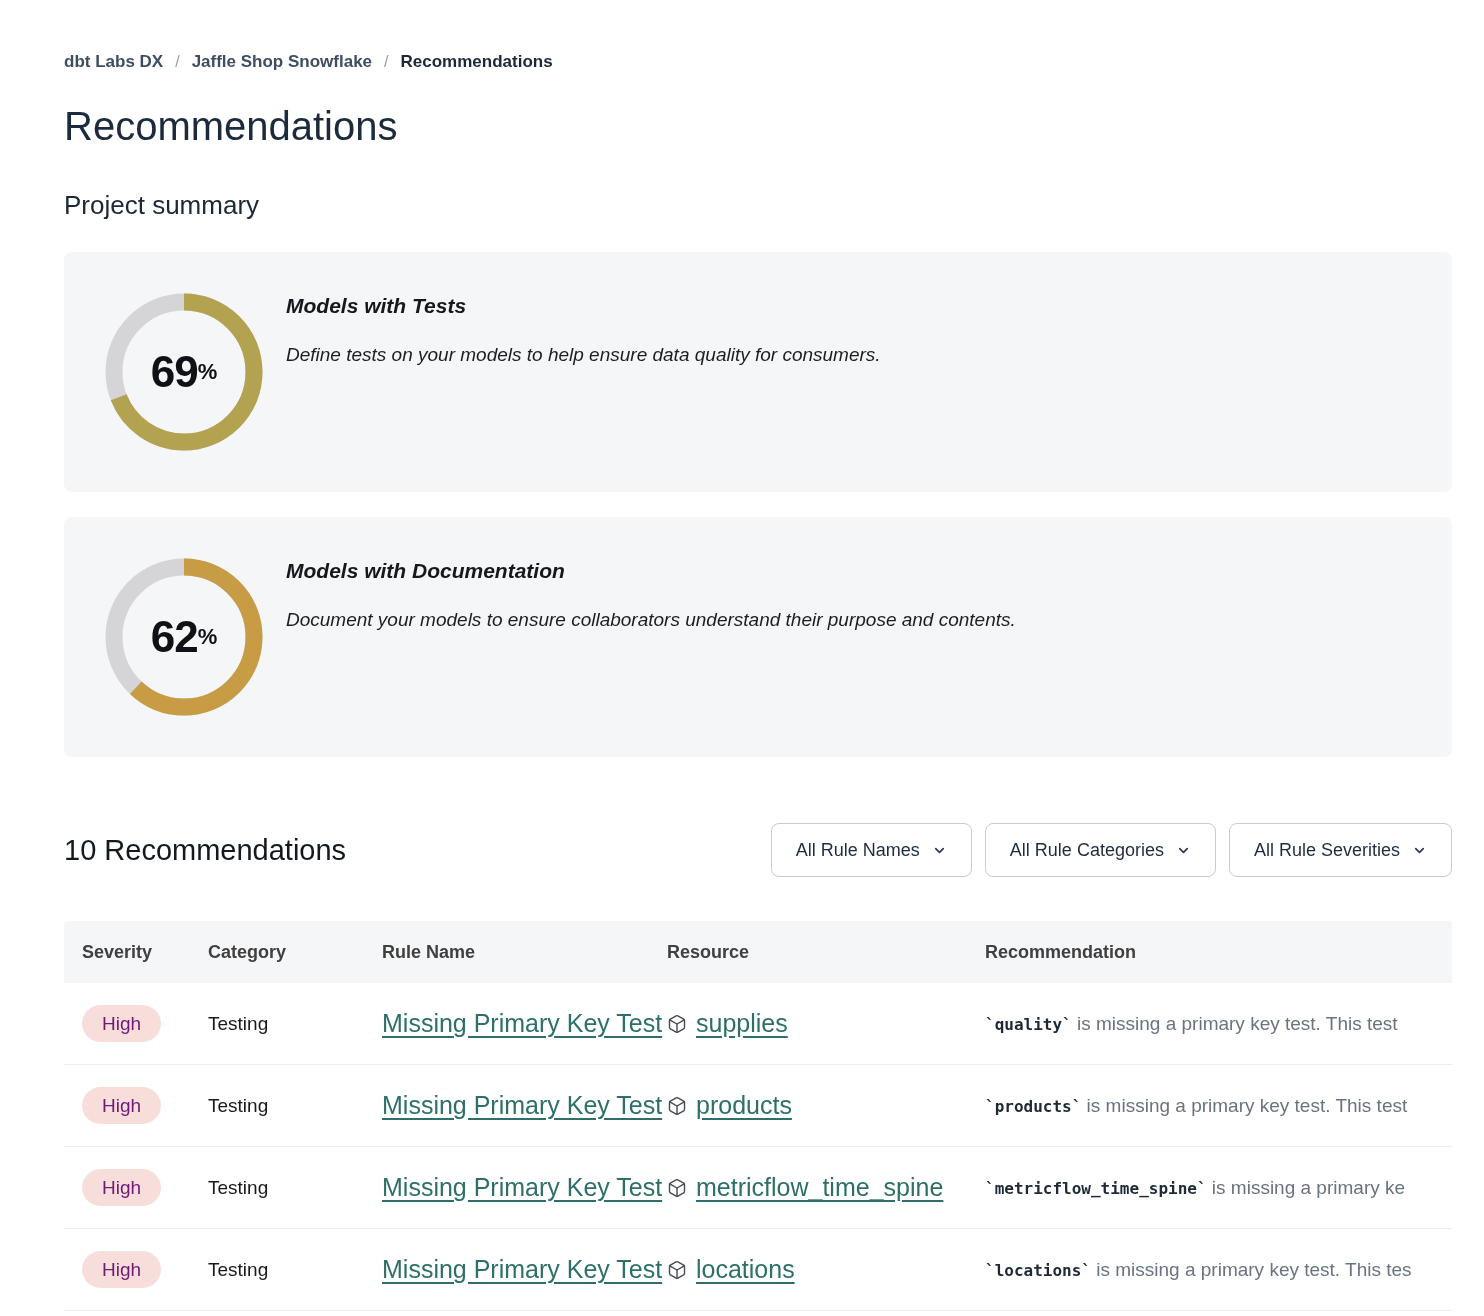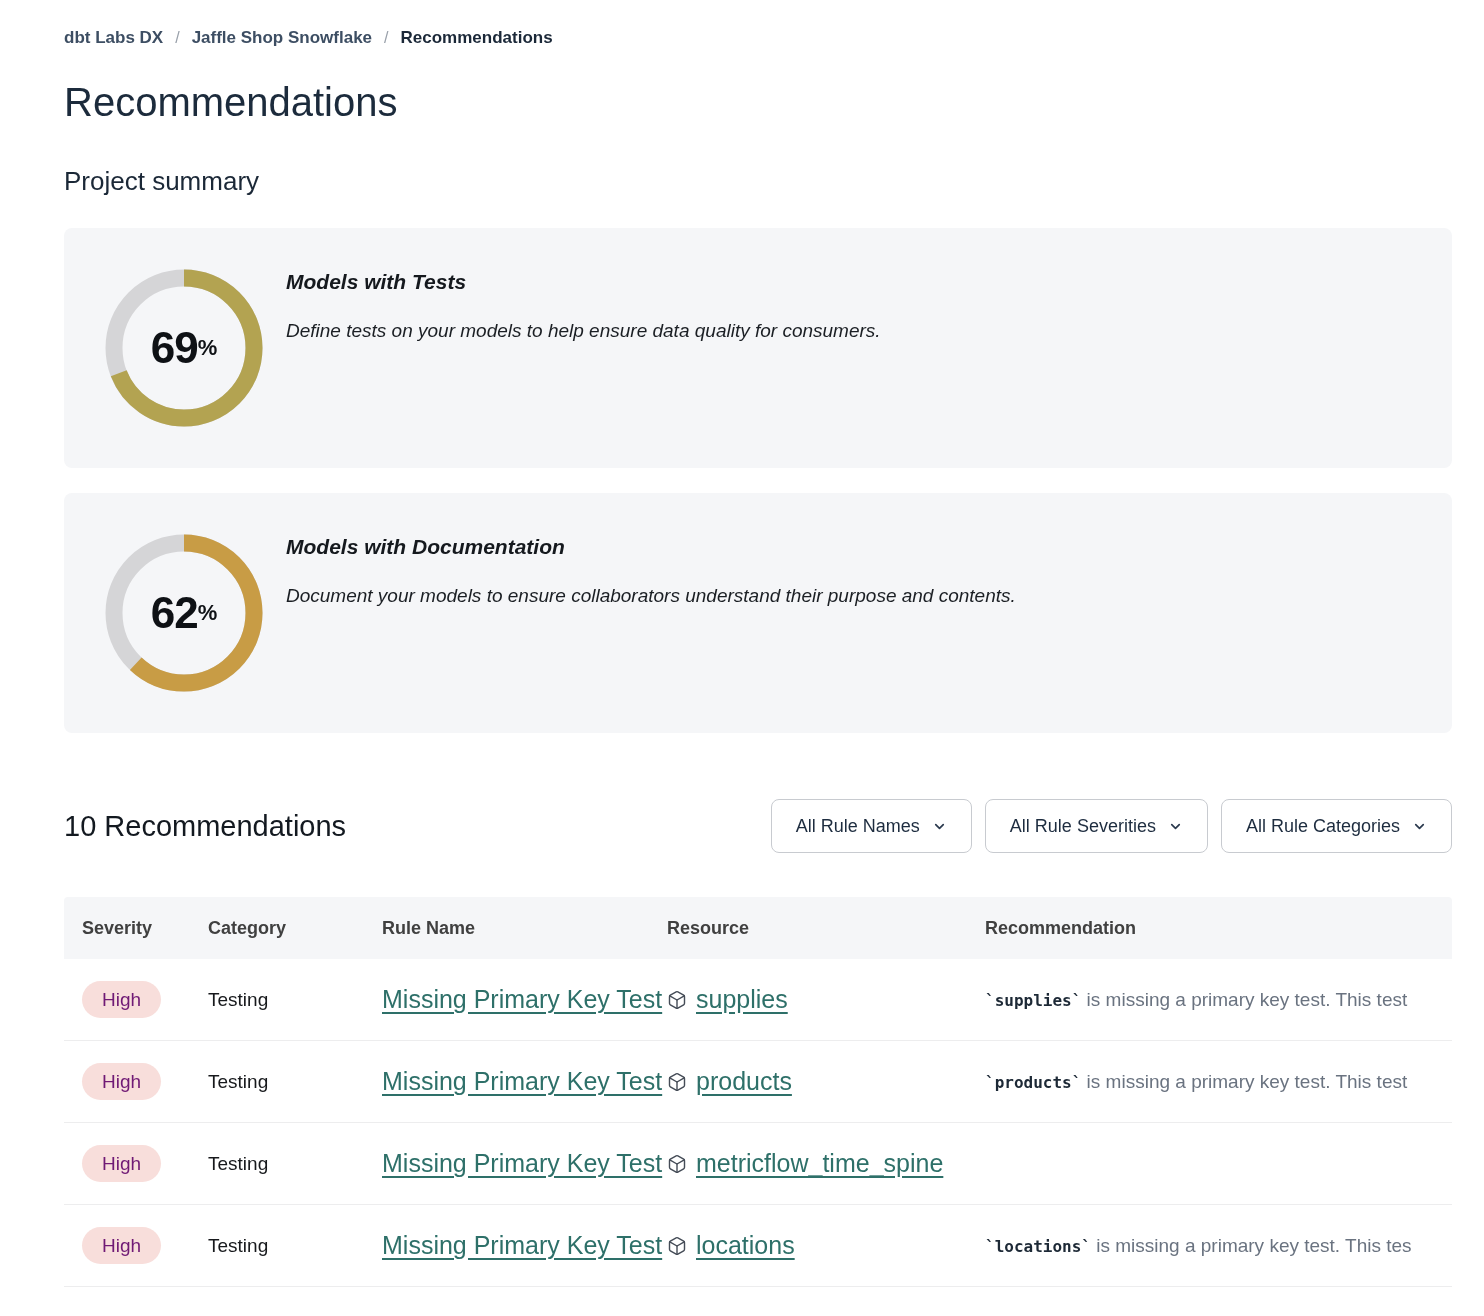--- a/index.html
+++ b/index.html
@@ -2,21 +2,21 @@
 <html><head>
 <meta charset="utf-8">
 <style>
   * { margin:0; padding:0; box-sizing:border-box; }
   html,body { width:1484px; height:1316px; overflow:hidden; background:#fff;
     font-family:"Liberation Sans", sans-serif; color:#16191d; }
   .page { padding:28px 32px 0 64px; width:1484px; }
   .content { width:1388px; }
 
   
-  .breadcrumb { display:flex; align-items:center; gap:12px; font-size:17px; font-weight:700; }
+  .breadcrumb { display:flex; align-items:center; gap:12px; font-size:17px; font-weight:700;margin-top:24px; }
   .crumb { color:#3d4e63; text-decoration:none; cursor:pointer; }
   .crumb.current { color:#1b2838; cursor:default; }
   .crumb-sep { color:#9aa1ab; font-weight:400; font-size:16px; }
 
   
   h1.page-title { margin-top:30px; font-size:40px; line-height:48px; font-weight:400; color:#1c2b3c; }
   h2.section-title { margin-top:38px; font-size:26px; line-height:34px; font-weight:400; color:#1b2837; }
 
   
   .card { margin-top:30px; width:1388px; height:240px; background:#f5f6f8; border-radius:8px;
@@ -120,27 +120,27 @@
     <div class="rec-header-row">
       <div class="rec-heading">10 Recommendations</div>
       <div class="filters">
         <button class="filter-btn">
           <span>All Rule Names</span>
           <svg width="15" height="15" viewBox="0 0 16 16" fill="none" stroke="#2b3a4e" stroke-width="1.8" stroke-linecap="round" stroke-linejoin="round">
               <polyline points="4,6 8,10 12,6"></polyline>
             </svg>
         </button>
         <button class="filter-btn">
-          <span>All Rule Severities</span>
+          <span>All Rule Categories</span>
           <svg width="15" height="15" viewBox="0 0 16 16" fill="none" stroke="#2b3a4e" stroke-width="1.8" stroke-linecap="round" stroke-linejoin="round">
               <polyline points="4,6 8,10 12,6"></polyline>
             </svg>
         </button>
         <button class="filter-btn">
-          <span>All Rule Categories</span>
+          <span>All Rule Severities</span>
           <svg width="15" height="15" viewBox="0 0 16 16" fill="none" stroke="#2b3a4e" stroke-width="1.8" stroke-linecap="round" stroke-linejoin="round">
               <polyline points="4,6 8,10 12,6"></polyline>
             </svg>
         </button>
       </div>
     </div>
 
     <div class="table">
       <div class="thead">
         <div class="th col-sev">Severity</div>
@@ -155,21 +155,21 @@
         <div class="col-cat cell-text">Testing</div>
         <div class="col-rule"><a class="tlink">Missing Primary Key Test</a></div>
         <div class="col-res res-cell">
           <svg width="20" height="20" viewBox="0 0 24 24" fill="none" stroke="currentColor" stroke-width="1.7" stroke-linecap="round" stroke-linejoin="round">
               <path d="M21 8a2 2 0 0 0-1-1.73l-7-4a2 2 0 0 0-2 0l-7 4A2 2 0 0 0 3 8v8a2 2 0 0 0 1 1.73l7 4a2 2 0 0 0 2 0l7-4A2 2 0 0 0 21 16Z"></path>
               <path d="m3.3 7 8.7 5 8.7-5"></path>
               <path d="M12 22V12"></path>
             </svg>
           <a class="tlink">supplies</a>
         </div>
-        <div class="col-rec"><span class="rec-code">`supplies`</span><span class="rec-text"> is missing a primary key test. This test</span></div>
+        <div class="col-rec"><span class="rec-code">`quality`</span><span class="rec-text"> is missing a primary key test. This test</span></div>
       </div>
 
       <div class="row">
         <div class="col-sev"><span class="badge">High</span></div>
         <div class="col-cat cell-text">Testing</div>
         <div class="col-rule"><a class="tlink">Missing Primary Key Test</a></div>
         <div class="col-res res-cell">
           <svg width="20" height="20" viewBox="0 0 24 24" fill="none" stroke="currentColor" stroke-width="1.7" stroke-linecap="round" stroke-linejoin="round">
               <path d="M21 8a2 2 0 0 0-1-1.73l-7-4a2 2 0 0 0-2 0l-7 4A2 2 0 0 0 3 8v8a2 2 0 0 0 1 1.73l7 4a2 2 0 0 0 2 0l7-4A2 2 0 0 0 21 16Z"></path>
               <path d="m3.3 7 8.7 5 8.7-5"></path>
@@ -185,20 +185,21 @@
         <div class="col-cat cell-text">Testing</div>
         <div class="col-rule"><a class="tlink">Missing Primary Key Test</a></div>
         <div class="col-res res-cell">
           <svg width="20" height="20" viewBox="0 0 24 24" fill="none" stroke="currentColor" stroke-width="1.7" stroke-linecap="round" stroke-linejoin="round">
               <path d="M21 8a2 2 0 0 0-1-1.73l-7-4a2 2 0 0 0-2 0l-7 4A2 2 0 0 0 3 8v8a2 2 0 0 0 1 1.73l7 4a2 2 0 0 0 2 0l7-4A2 2 0 0 0 21 16Z"></path>
               <path d="m3.3 7 8.7 5 8.7-5"></path>
               <path d="M12 22V12"></path>
             </svg>
           <a class="tlink">metricflow_time_spine</a>
         </div>
+        <div class="col-rec"><span class="rec-code">`metricflow_time_spine`</span><span class="rec-text"> is missing a primary ke</span></div>
       </div>
 
       <div class="row">
         <div class="col-sev"><span class="badge">High</span></div>
         <div class="col-cat cell-text">Testing</div>
         <div class="col-rule"><a class="tlink">Missing Primary Key Test</a></div>
         <div class="col-res res-cell">
           <svg width="20" height="20" viewBox="0 0 24 24" fill="none" stroke="currentColor" stroke-width="1.7" stroke-linecap="round" stroke-linejoin="round">
               <path d="M21 8a2 2 0 0 0-1-1.73l-7-4a2 2 0 0 0-2 0l-7 4A2 2 0 0 0 3 8v8a2 2 0 0 0 1 1.73l7 4a2 2 0 0 0 2 0l7-4A2 2 0 0 0 21 16Z"></path>
               <path d="m3.3 7 8.7 5 8.7-5"></path>

